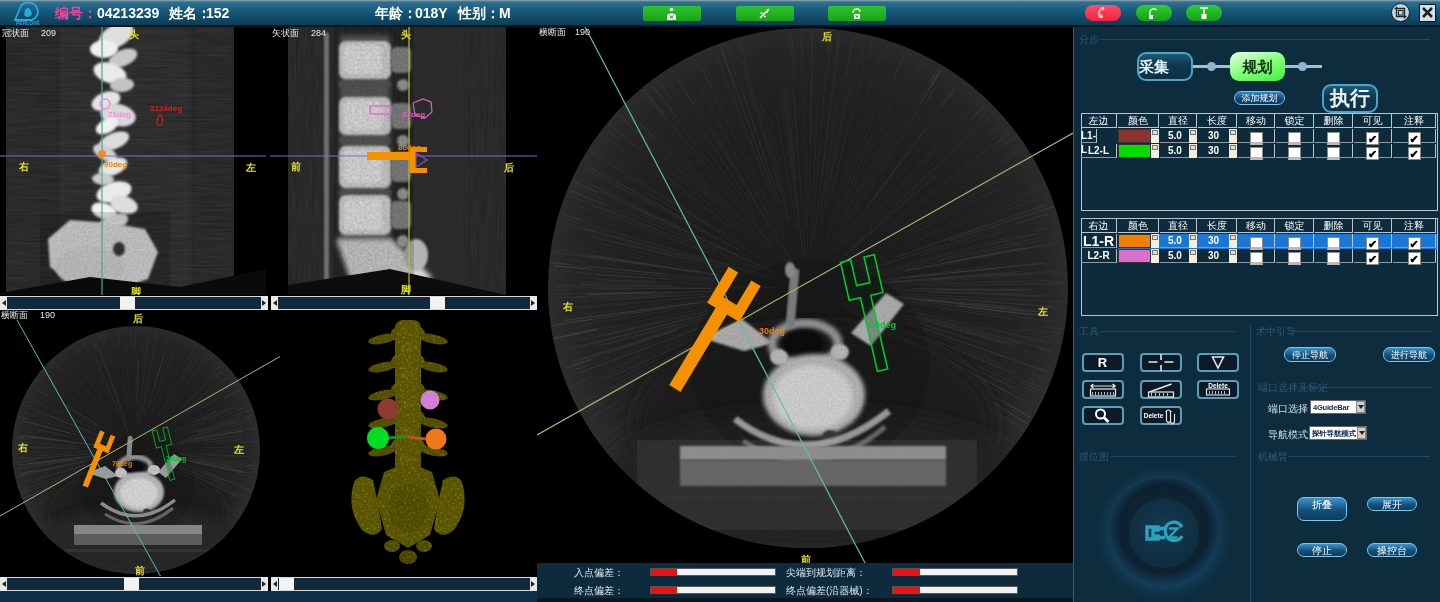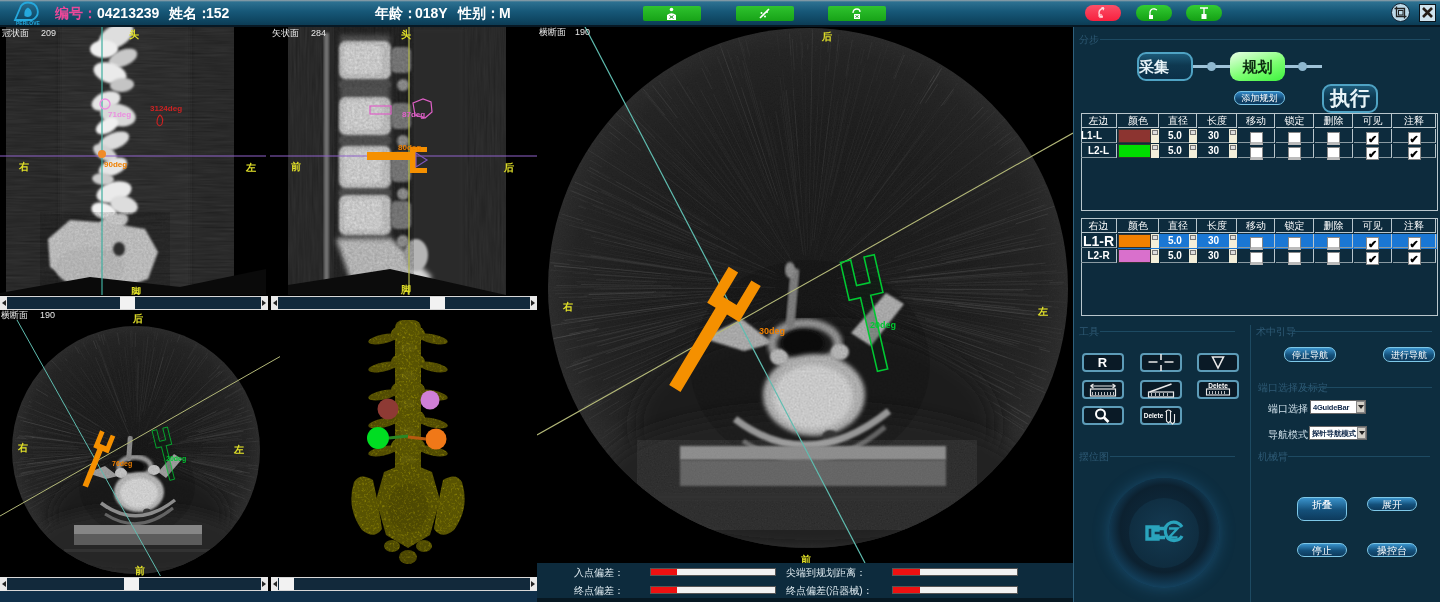--- a/index.html
+++ b/index.html
@@ -1803,21 +1803,21 @@
 <div class="abs" style="left:1081px;top:113px;width:357px;height:98px;background:#0d2b3d;border:1px solid #b9c6cc;"></div>
 <div class="abs" style="left:1081px;top:113px;width:36px;height:15px;border-right:1px solid #b9c6cc;border-bottom:1px solid #b9c6cc;color:#fff;font-size:10px;text-align:center;line-height:15px;">左边</div>
 <div class="abs" style="left:1118px;top:113px;width:41px;height:15px;border-right:1px solid #b9c6cc;border-bottom:1px solid #b9c6cc;color:#fff;font-size:10px;text-align:center;line-height:15px;">颜色</div>
 <div class="abs" style="left:1160px;top:113px;width:37px;height:15px;border-right:1px solid #b9c6cc;border-bottom:1px solid #b9c6cc;color:#fff;font-size:10px;text-align:center;line-height:15px;">直径</div>
 <div class="abs" style="left:1198px;top:113px;width:39px;height:15px;border-right:1px solid #b9c6cc;border-bottom:1px solid #b9c6cc;color:#fff;font-size:10px;text-align:center;line-height:15px;">长度</div>
 <div class="abs" style="left:1238px;top:113px;width:37px;height:15px;border-right:1px solid #b9c6cc;border-bottom:1px solid #b9c6cc;color:#fff;font-size:10px;text-align:center;line-height:15px;">移动</div>
 <div class="abs" style="left:1276px;top:113px;width:38px;height:15px;border-right:1px solid #b9c6cc;border-bottom:1px solid #b9c6cc;color:#fff;font-size:10px;text-align:center;line-height:15px;">锁定</div>
 <div class="abs" style="left:1315px;top:113px;width:38px;height:15px;border-right:1px solid #b9c6cc;border-bottom:1px solid #b9c6cc;color:#fff;font-size:10px;text-align:center;line-height:15px;">删除</div>
 <div class="abs" style="left:1354px;top:113px;width:38px;height:15px;border-right:1px solid #b9c6cc;border-bottom:1px solid #b9c6cc;color:#fff;font-size:10px;text-align:center;line-height:15px;">可见</div>
 <div class="abs" style="left:1393px;top:113px;width:43px;height:15px;border-right:1px solid #b9c6cc;border-bottom:1px solid #b9c6cc;color:#fff;font-size:10px;text-align:center;line-height:15px;">注释</div>
-<div class="abs" style="left:1081px;top:129px;width:36px;height:14px;border-right:1px solid #b9c6cc;border-bottom:1px solid #8a9aa2;color:#fff;font-size:10px;font-weight:bold;line-height:14px;">L1-L</div>
+<div class="abs" style="left:1081px;top:129px;width:16px;height:14px;border-right:1px solid #b9c6cc;border-bottom:1px solid #8a9aa2;color:#fff;font-size:10px;font-weight:bold;line-height:14px;">L1-L</div>
 <div class="abs" style="left:1118px;top:129px;width:41px;height:14px;border-right:1px solid #b9c6cc;border-bottom:1px solid #8a9aa2;background:transparent;"></div>
 <div class="abs" style="left:1118px;top:129px;width:33px;height:14px;background:#8c3430;border:1px solid #333;"></div>
 <div class="abs" style="left:1151px;top:129px;width:8px;height:14px;background:#f3efda;"></div>
 <div class="abs" style="left:1152px;top:130px;width:6px;height:5px;background:#ddd;border:1px solid #777;"></div>
 <div class="abs" style="left:1160px;top:129px;width:37px;height:14px;border-right:1px solid #b9c6cc;border-bottom:1px solid #8a9aa2;background:transparent;color:#fff;font-size:10px;font-weight:bold;text-align:left;line-height:14px;"><span style="margin-left:8px">5.0</span></div>
 <div class="abs" style="left:1189px;top:129px;width:8px;height:14px;background:#f3efda;"></div>
 <div class="abs" style="left:1190px;top:130px;width:6px;height:5px;background:#ddd;border:1px solid #777;"></div>
 <div class="abs" style="left:1198px;top:129px;width:39px;height:14px;border-right:1px solid #b9c6cc;border-bottom:1px solid #8a9aa2;background:transparent;color:#fff;font-size:10px;font-weight:bold;line-height:14px;"><span style="margin-left:10px">30</span></div>
 <div class="abs" style="left:1229px;top:129px;width:8px;height:14px;background:#f3efda;"></div>
 <div class="abs" style="left:1230px;top:130px;width:6px;height:5px;background:#ddd;border:1px solid #777;"></div>

